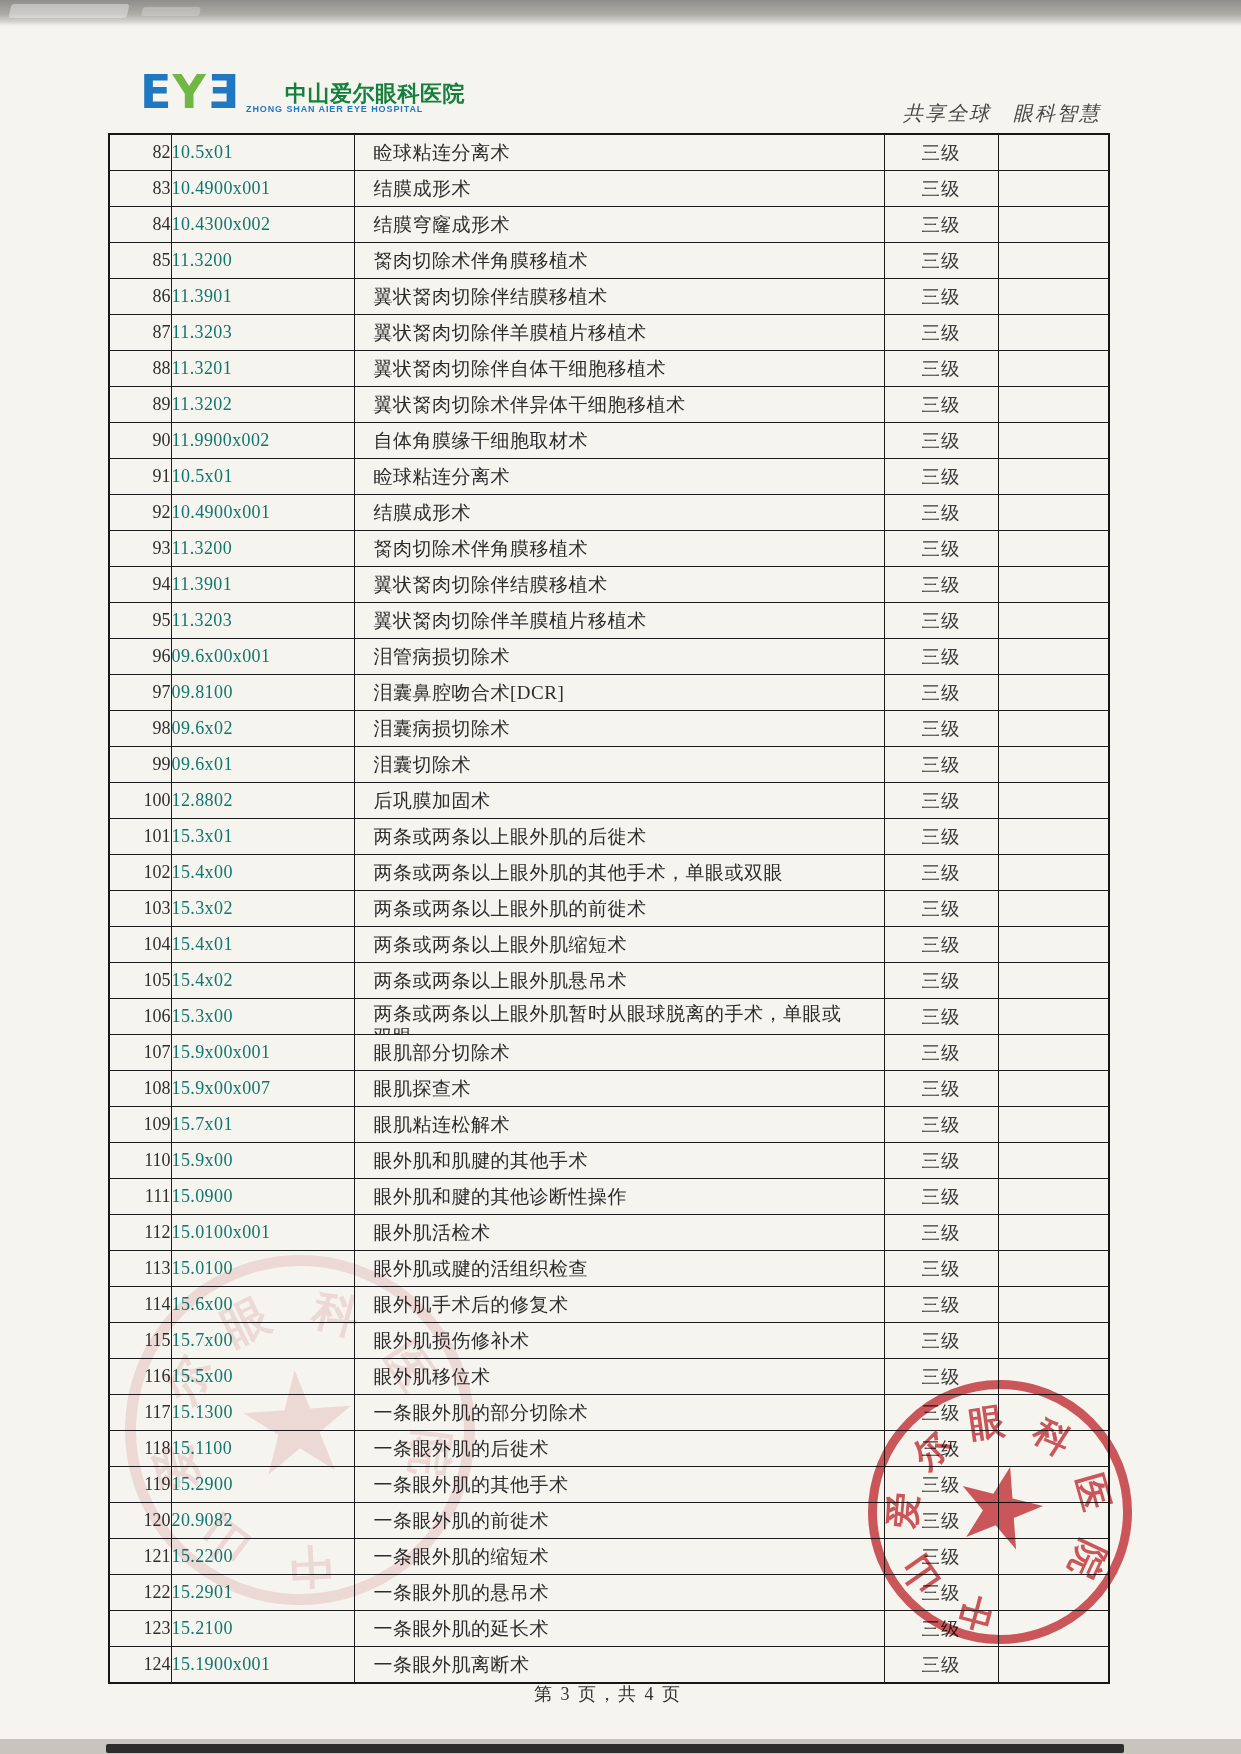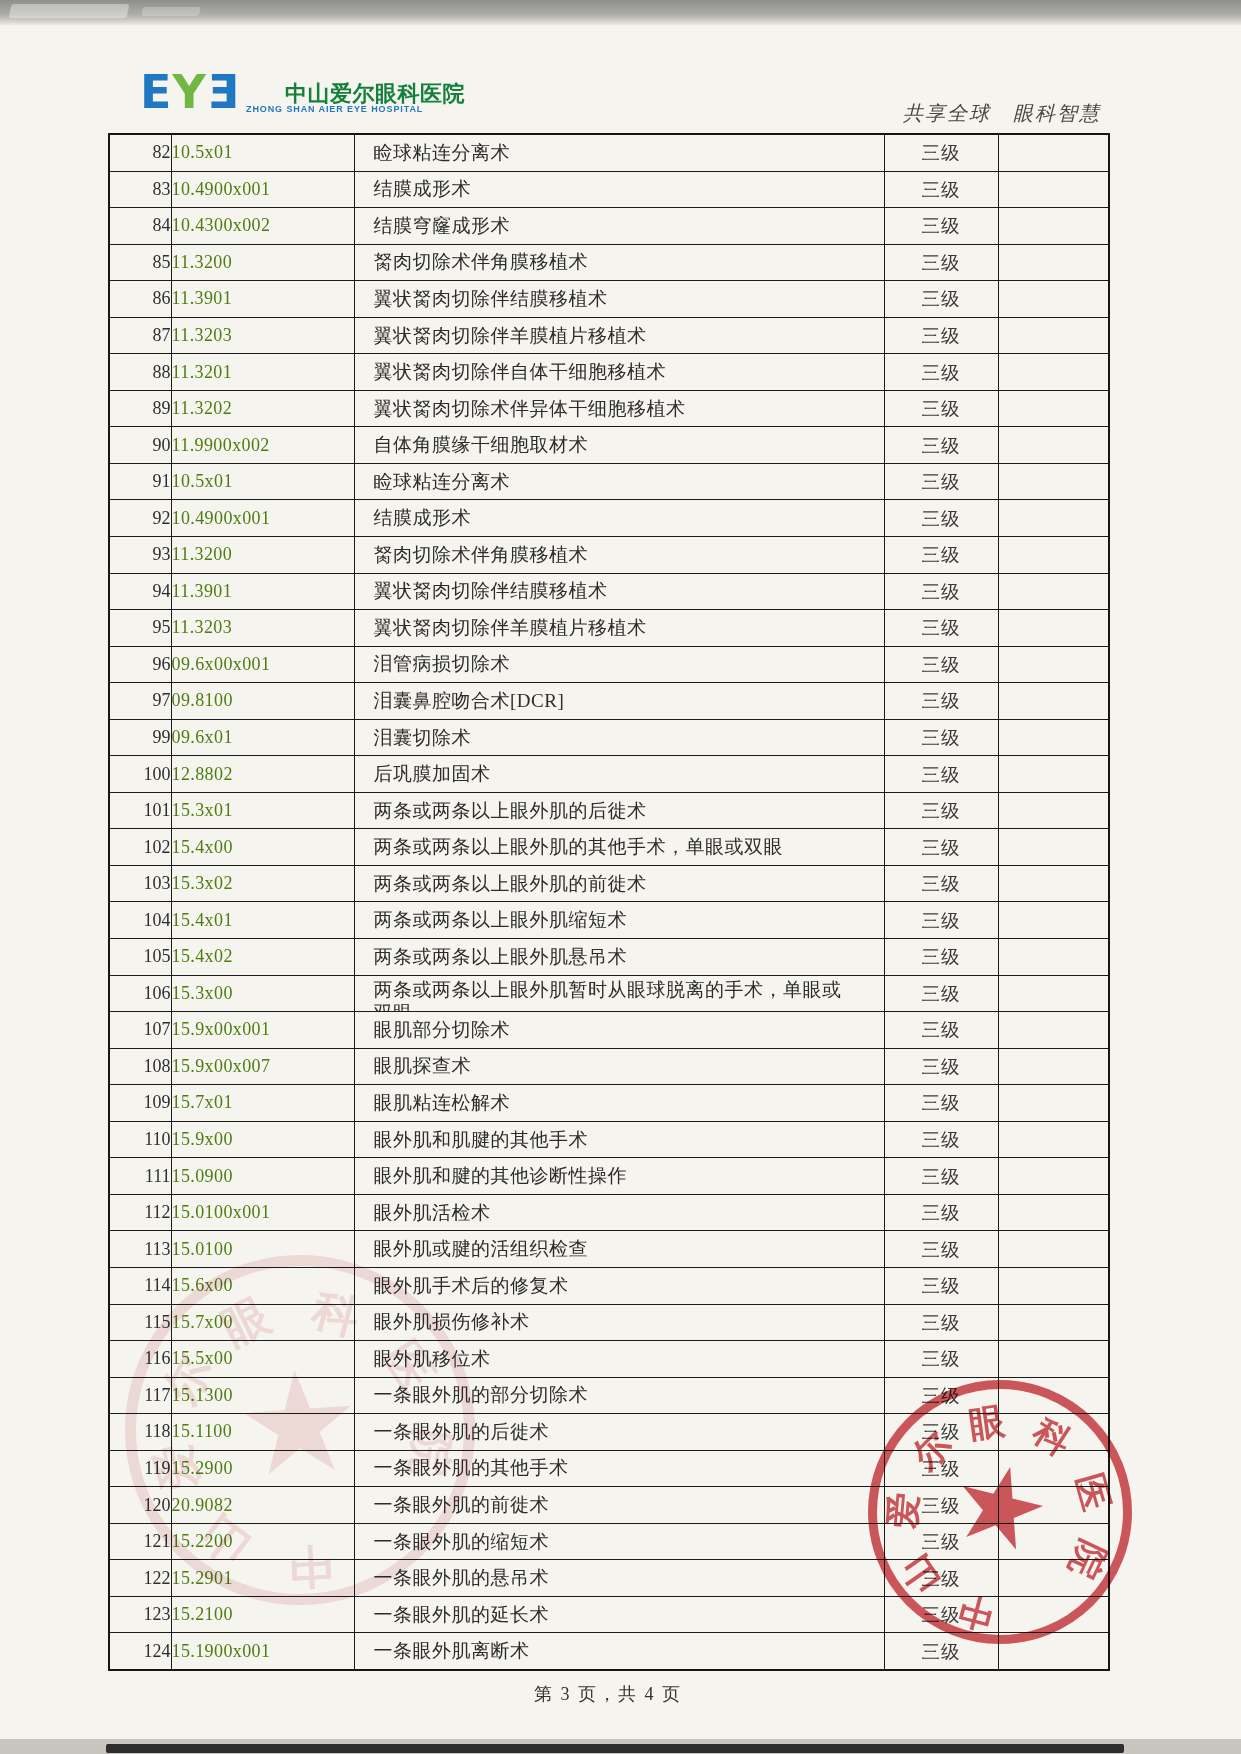--- a/index.html
+++ b/index.html
@@ -26,21 +26,21 @@
   .hosp-cn{position:absolute;left:245px;top:79px;font-size:22px;font-weight:700;color:#15803d;letter-spacing:0.5px;margin-left:40px;}
   .hosp-en{position:absolute;left:246px;top:104px;font-family:Liberation Sans, sans-serif;
     font-size:9px;font-weight:700;color:#2277c2;letter-spacing:0.9px;}
   .tagline{position:absolute;top:100px;right:140px;font-size:20px;color:#474747;letter-spacing:2px;font-style:italic;}
 
   
   table.proc{position:absolute;left:108px;top:133px;width:1000px;height:1538px;
     border-collapse:collapse;table-layout:fixed;border:2.5px solid #161616;}
   table.proc td{border:1.5px solid #1b1b1b;padding:0;height:35px;overflow:hidden;vertical-align:middle;}
   td.c0{text-align:right;font-size:18px;color:#2e2e2e;}
-  td.c1{font-size:18px;padding-left:7px;color:#4d7c0f;letter-spacing:0.4px;}
+  td.c1{font-size:18px;padding-left:7px;color:#0f766e;letter-spacing:0.4px;}
   td.c3{text-align:center;font-size:18.5px;color:#383838;letter-spacing:1px;}
   .cellname{font-size:19px;color:#2c2c2c;padding-left:19px;white-space:nowrap;letter-spacing:0.5px;}
   .cellname.wrap{white-space:normal;width:480px;line-height:23px;height:34px;overflow:hidden;transform:translateY(2px);}
 
   
   .page-footer{position:absolute;left:108px;top:1682px;width:1000px;text-align:center;
     font-size:18px;color:#333;letter-spacing:2px;}
 
   
   .seal{position:absolute;pointer-events:none;mix-blend-mode:multiply;}
@@ -213,20 +213,29 @@
       <tr>
         <td class="c0">97</td>
         <td class="c1">09.8100</td>
         <td class="c2">
           <div class="cellname">泪囊鼻腔吻合术[DCR]</div>
         </td>
         <td class="c3">三级</td>
         <td class="c4"></td>
       </tr>
       <tr>
+        <td class="c0">98</td>
+        <td class="c1">09.6x02</td>
+        <td class="c2">
+          <div class="cellname">泪囊病损切除术</div>
+        </td>
+        <td class="c3">三级</td>
+        <td class="c4"></td>
+      </tr>
+      <tr>
         <td class="c0">99</td>
         <td class="c1">09.6x01</td>
         <td class="c2">
           <div class="cellname">泪囊切除术</div>
         </td>
         <td class="c3">三级</td>
         <td class="c4"></td>
       </tr>
       <tr>
         <td class="c0">100</td>

